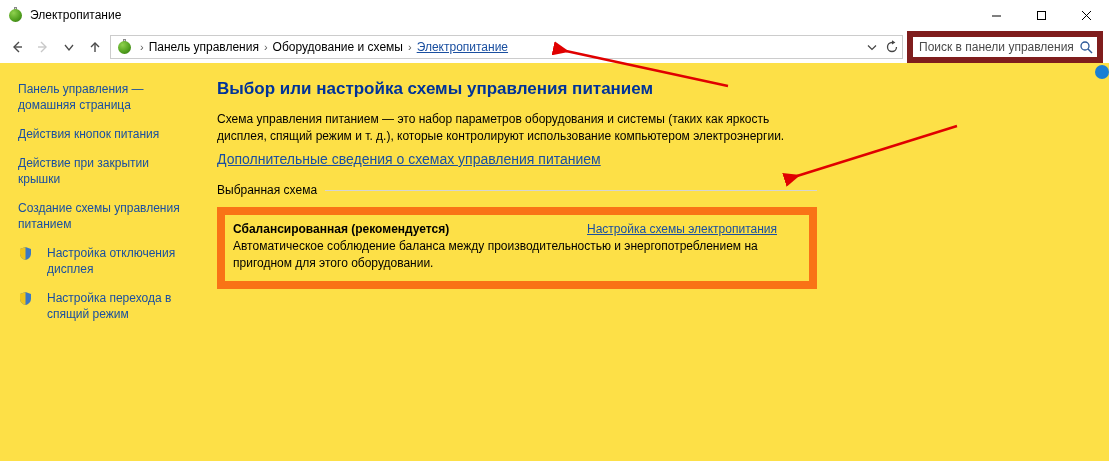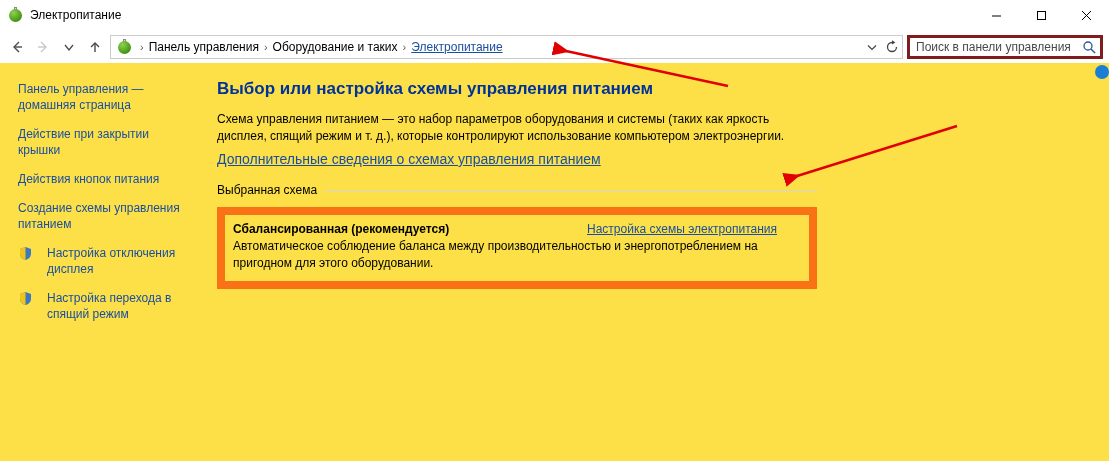--- a/index.html
+++ b/index.html
@@ -146,22 +146,22 @@
   .addr-chevron, .addr-refresh {
     width: 20px;
     height: 22px;
     display: flex;
     align-items: center;
     justify-content: center;
     color: #444;
   }
   .searchbox {
     width: 196px;
-    height: 24px;
-    border: 3px solid #7f1d1d;
+    height: 32px;
+    border: 6px solid #7f1d1d;
     display: flex;
     align-items: center;
     box-sizing: border-box;
     background: #fff;
     margin-right: 2px;
   }
   .searchbox .ph {
     flex: 1;
     font-size: 12px;
     color: #4a4a4a;
@@ -358,21 +358,21 @@
   </div>
 
   <div class="addressbar">
     <div class="addr-icon">
       <div class="plug-prong"></div>
       <div class="plug-base"></div>
     </div>
     <span class="crumb-sep">›</span>
     <span class="crumb">Панель управления</span>
     <span class="crumb-sep">›</span>
-    <span class="crumb">Оборудование и таких</span>
+    <span class="crumb">Оборудование и схемы</span>
     <span class="crumb-sep">›</span>
     <span class="crumb last">Электропитание</span>
     <div class="addr-right">
       <div class="addr-chevron">
         <svg width="12" height="12" viewBox="0 0 12 12">
             <path d="M2 4.5 L6 8.5 L10 4.5" fill="none" stroke="currentColor" stroke-width="1.2"></path>
           </svg>
       </div>
       <div class="addr-refresh">
         <svg width="14" height="14" viewBox="0 0 14 14">
@@ -391,22 +391,22 @@
           <line x1="9" y1="9" x2="13" y2="13" stroke="currentColor" stroke-width="1.4"></line>
         </svg>
     </div>
   </div>
 </div>
 
 <div class="content">
 
   <div class="sidebar">
     <div class="side-link">Панель управления — домашняя страница</div>
+    <div class="side-link">Действия кнопок питания</div>
     <div class="side-link">Действие при закрытии крышки</div>
-    <div class="side-link">Действия кнопок питания</div>
     <div class="side-link">Создание схемы управления питанием</div>
 
     <div class="side-link with-icon">
       <span class="shield">
         <svg width="15" height="15" viewBox="0 0 15 15">
           <path d="M7.5 1 L13 3 L13 7.5 C13 11 10.5 13.3 7.5 14 C4.5 13.3 2 11 2 7.5 L2 3 Z" fill="#3b78c3"></path>
           <path d="M7.5 1 L7.5 14 C4.5 13.3 2 11 2 7.5 L2 3 Z" fill="#f0c419"></path>
         </svg>
       </span>
       <span>Настройка отключения дисплея</span>

